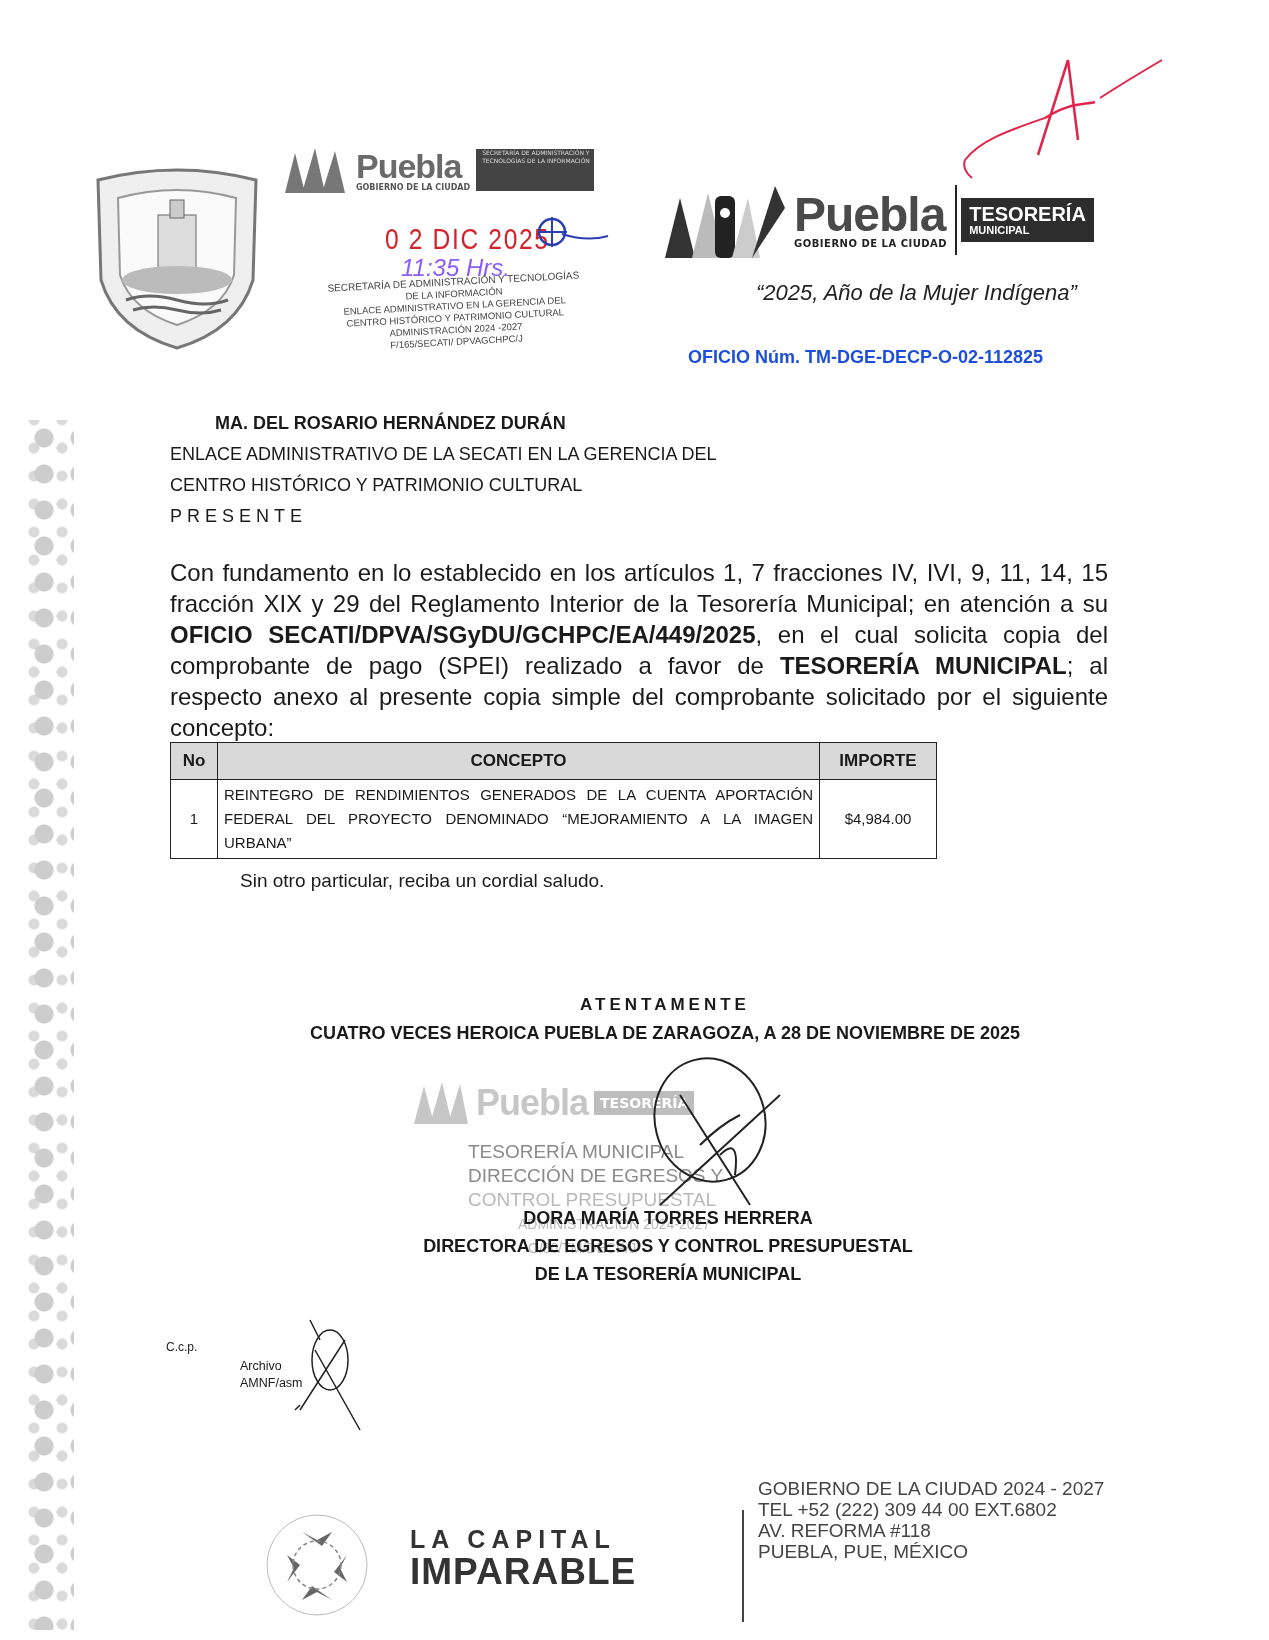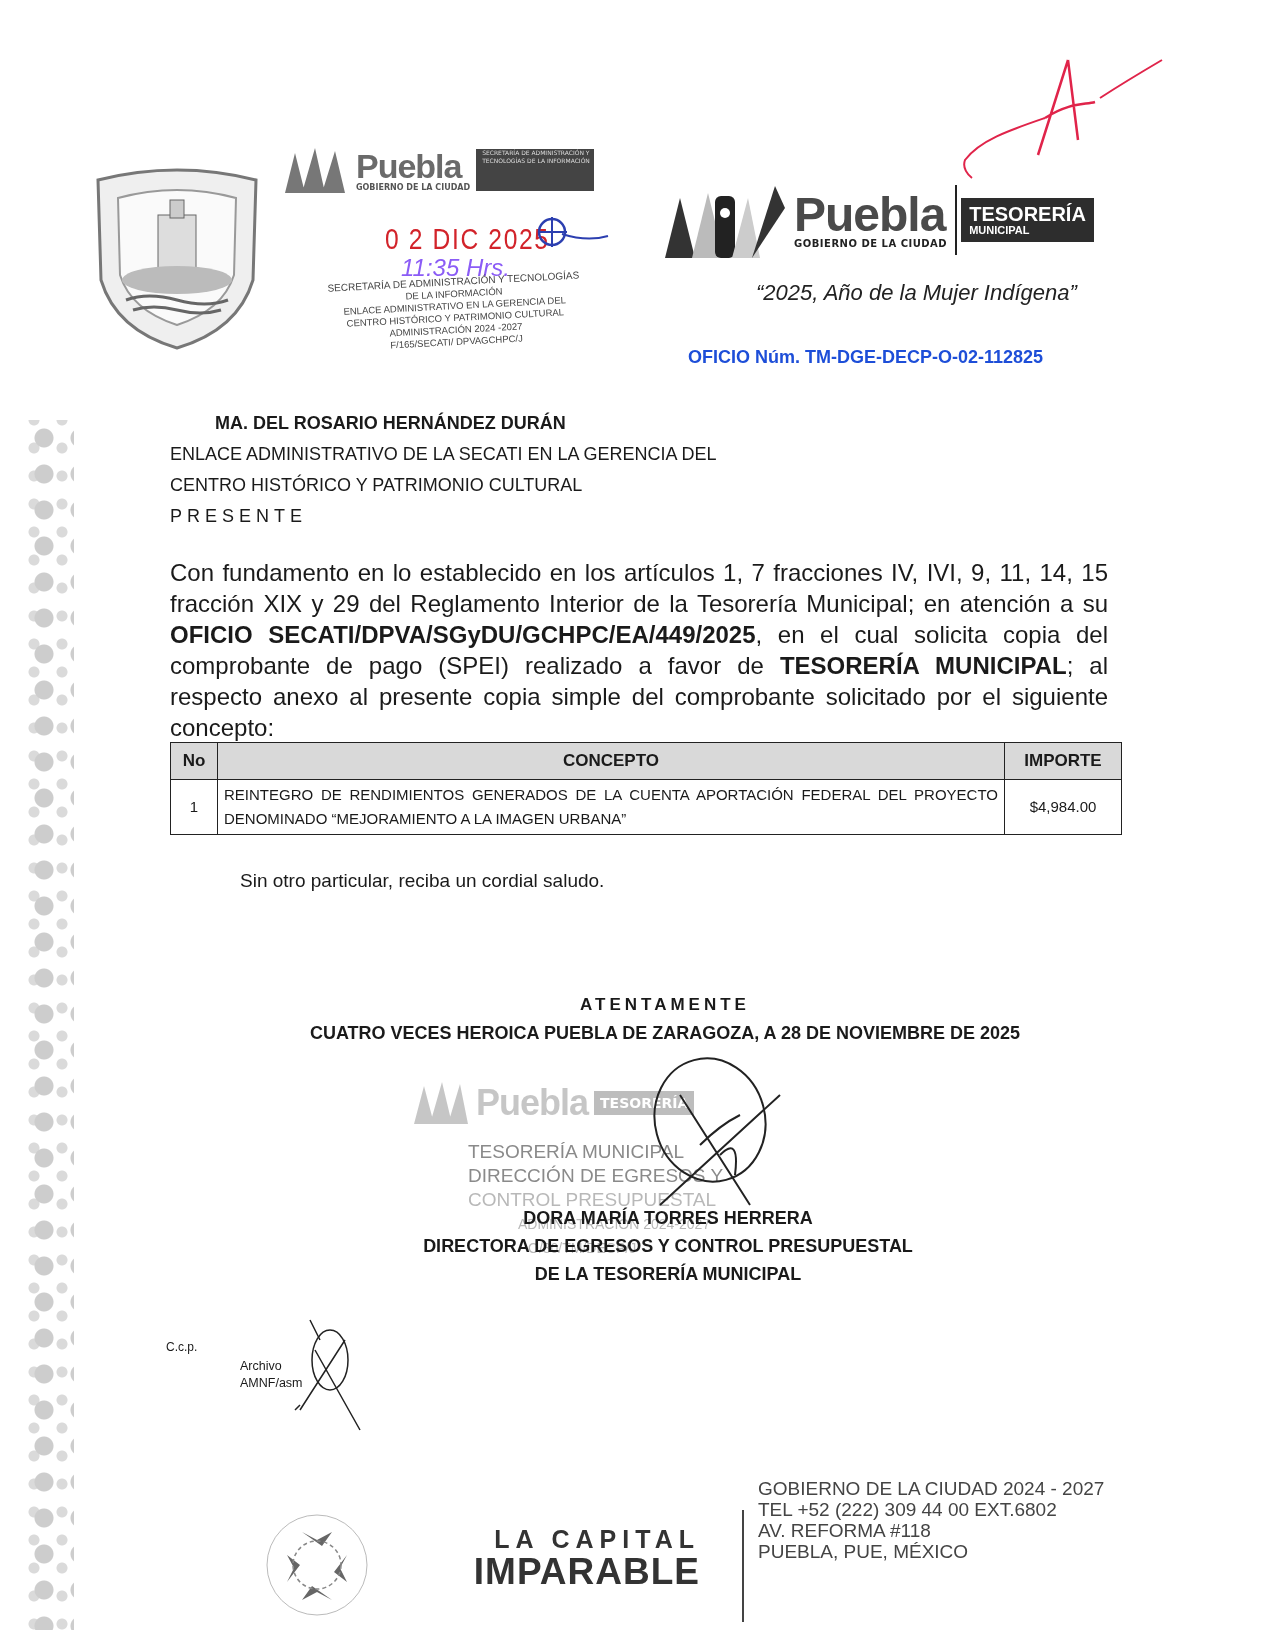--- a/index.html
+++ b/index.html
@@ -29,41 +29,41 @@
   .motto { left:745px; top:280px; font-family:"Liberation Sans", sans-serif; font-style:italic; font-size:22px; color:#222;margin-left:11px; }
   .oficio-num { left:688px; top:347px; font-family:"Liberation Sans", sans-serif; font-weight:bold; font-size:18px; color:#1d4ed8; }
   
   .recipient { left:170px; top:408px; font-family:"Liberation Sans", sans-serif; font-size:18px; line-height:31px; color:#1a1a1a; }
   .recipient .name { font-weight:bold;margin-left:45px; }
   .recipient .presente { letter-spacing:5px; }
   
   .body-text { left:170px; top:557px; width:938px; font-family:"Liberation Sans", sans-serif; font-size:24px; line-height:31px; text-align:justify; color:#1a1a1a; }
   .body-text b { font-weight:bold; }
   
-  .doc-table { left:170px; top:742px; width:952px; border-collapse:collapse; font-family:"Liberation Sans", sans-serif; }
+  .doc-table { left:170px; top:742px; width:767px; border-collapse:collapse; font-family:"Liberation Sans", sans-serif; }
   .doc-table th, .doc-table td { border:1.5px solid #222; }
   .doc-table th { background:#d9d9d9; font-size:17px; font-weight:bold; height:34px; }
   .doc-table td { font-size:15px; padding:3px 6px; line-height:24px; }
   .doc-table td.no { text-align:center; width:34px; }
   .doc-table td.concepto { text-align:justify; }
   .doc-table td.importe { text-align:center; width:104px; }
   .closing { left:240px; top:870px; font-family:"Liberation Sans", sans-serif; font-size:19px; color:#1a1a1a; }
   .atentamente { left:0; width:1330px; top:995px; text-align:center; font-family:"Liberation Sans", sans-serif; font-weight:bold; font-size:17px; letter-spacing:4px; }
   .place-date { left:0; width:1330px; top:1023px; text-align:center; font-family:"Liberation Sans", sans-serif; font-weight:bold; font-size:18px; }
   
   .sig-logo { left:410px; top:1075px; width:340px; height:55px; opacity:0.55; }
   .sig-stamp { left:468px; top:1140px; font-family:"Liberation Sans", sans-serif; font-size:19px; color:#8a8a8a; line-height:24px; }
   .sig-name { left:0; width:1336px; top:1204px; text-align:center; font-family:"Liberation Sans", sans-serif; font-weight:bold; font-size:18px; line-height:28px; }
   .sig-scribble { left:640px; top:1055px; width:150px; height:160px; }
   .ccp { left:166px; top:1340px; font-family:"Liberation Sans", sans-serif; font-size:12px; }
   .ccp-list { left:240px; top:1358px; font-family:"Liberation Sans", sans-serif; font-size:12.5px; line-height:17px; }
   .initials-scribble { left:290px; top:1310px; width:80px; height:140px; }
   
   .norma-seal { left:262px; top:1510px; width:110px; height:110px; }
-  .capital { left:410px; top:1525px; width:290px; text-align:right; font-family:"Liberation Sans", sans-serif; font-weight:bold; color:#333; }
+  .capital { left:410px; top:1525px; width:290px; text-align:left; font-family:"Liberation Sans", sans-serif; font-weight:bold; color:#333; }
   .capital .l1 { font-size:25px; letter-spacing:6px; }
   .capital .l2 { font-size:37px; letter-spacing:1px; line-height:36px; }
   .footer-divider { left:742px; top:1510px; width:2px; height:112px; background:#444; }
   .footer-address { left:758px; top:1478px; font-family:Liberation Sans, sans-serif; font-size:19px; line-height:21px; color:#444; }
   .red-mark { left:950px; top:40px; width:220px; height:150px; }
 </style>
 </head>
 <body>
 
 <div class="abs left-border"></div>

